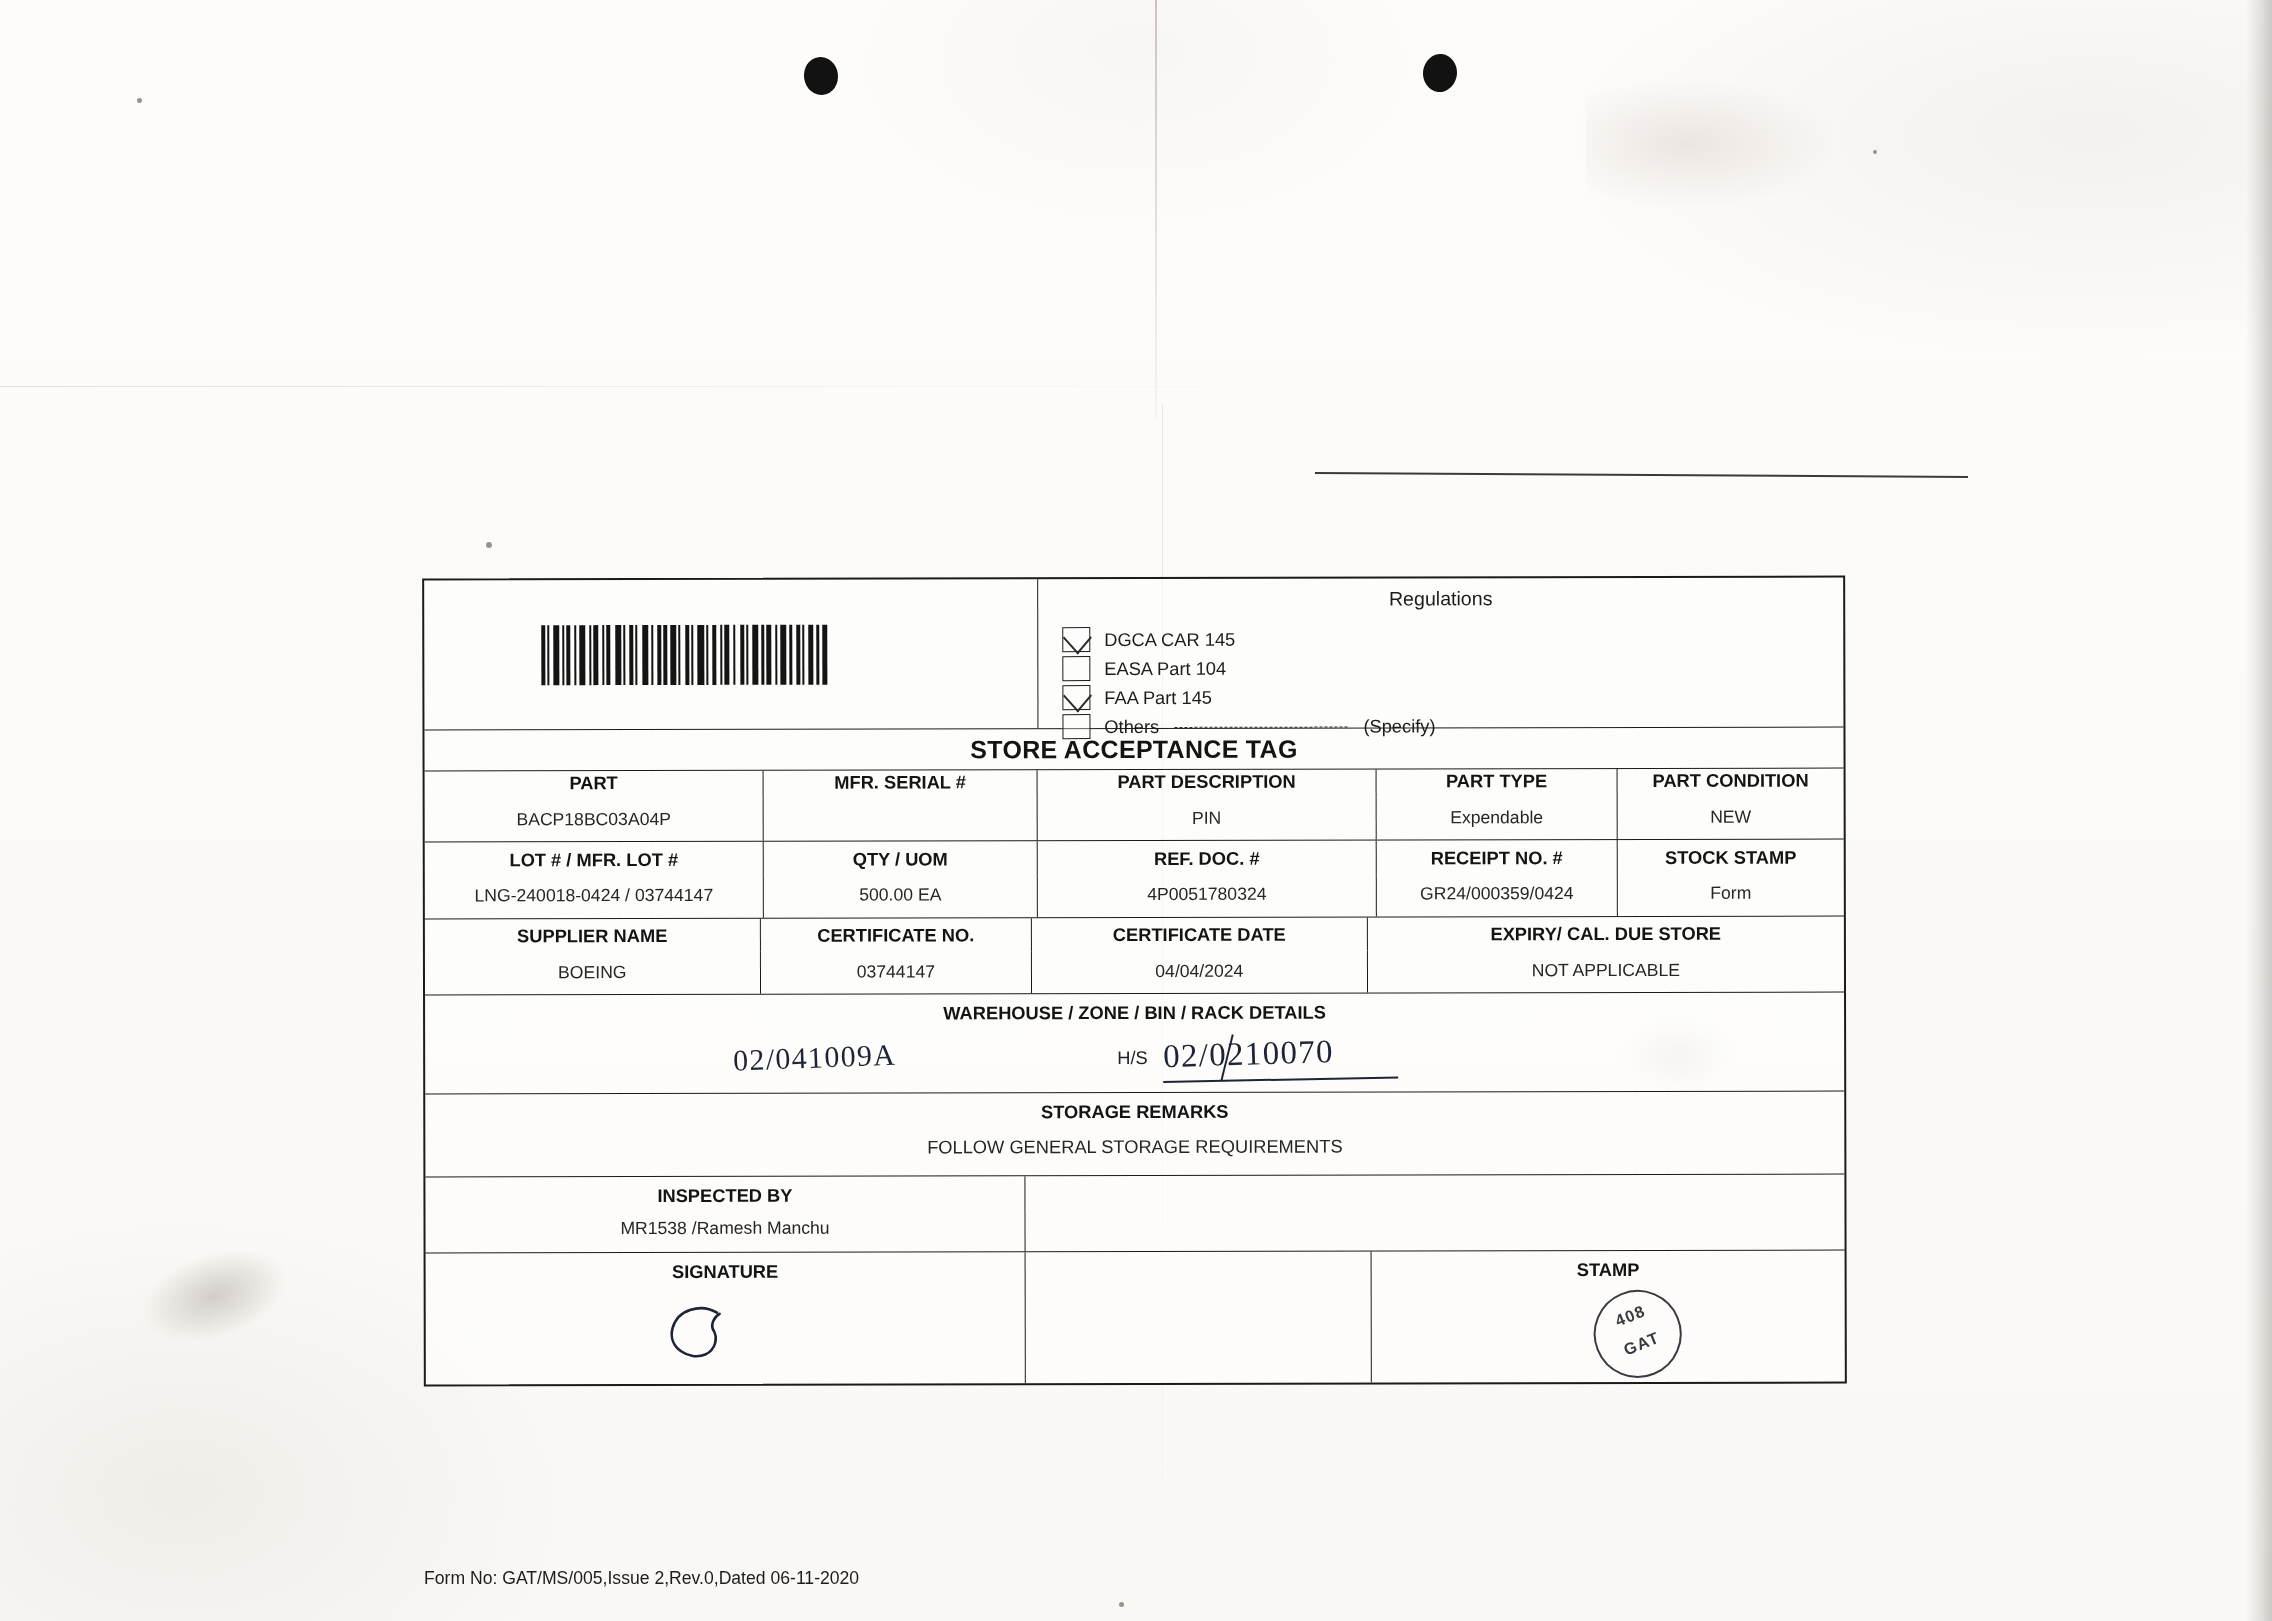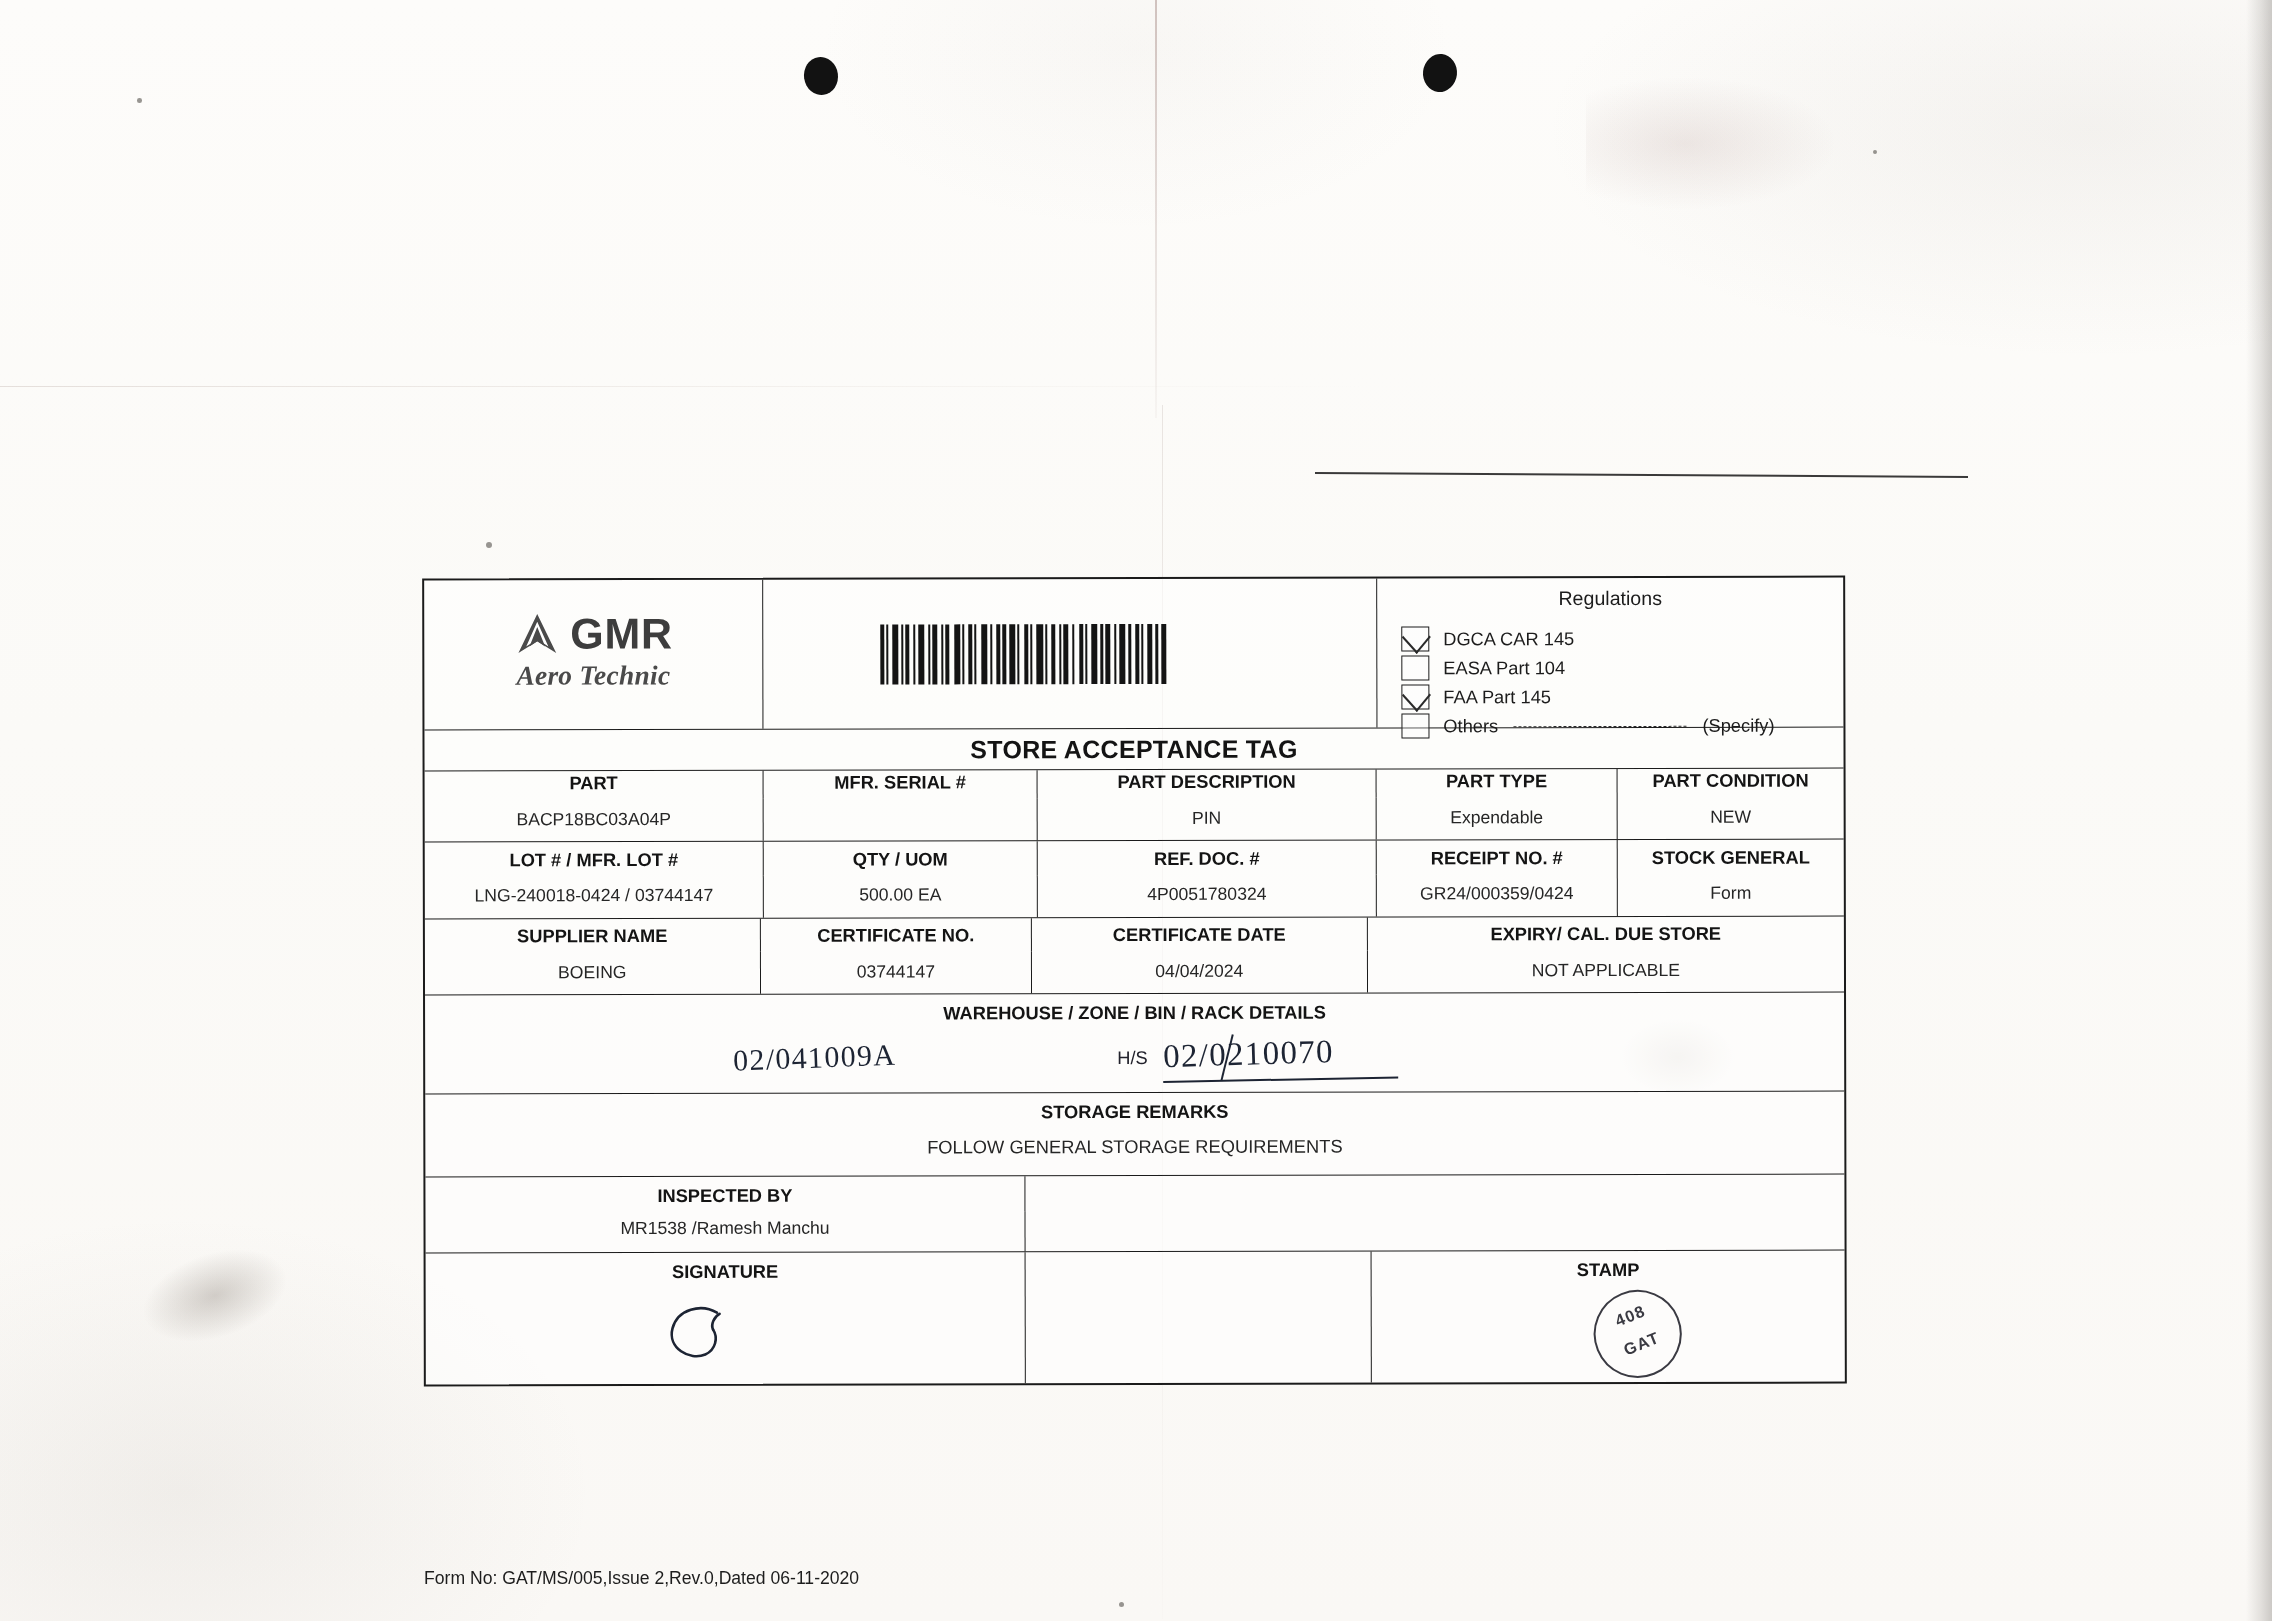--- a/index.html
+++ b/index.html
@@ -385,35 +385,20 @@
   <div class="speck" style="left:486px;top:542px;width:5.9px;height:5.9px;"></div>
   <div class="speck" style="left:1873px;top:150px;width:3.9px;height:3.9px;"></div>
   <div class="speck" style="left:1119px;top:1602px;width:5.2px;height:5.2px;"></div>
   <div class="stray-line"></div>
   <div class="edge-right"></div>
 
   <div class="tag">
 
     <div class="row hdr hline">
 
-      <div class="cell logo-cell">
-        <div class="logo-wrap">
-          <div class="logo-top">
-            <span class="logo-mark">
-              <svg viewBox="0 0 70 66" width="46" height="43" aria-hidden="true">
-                <path d="M35 2 L64 62 L35 44 L6 62 Z" fill="#4a4a4a"></path>
-                <path d="M35 14 L52 52 L35 41 L18 52 Z" fill="#ffffff"></path>
-                <path d="M35 22 L47 52 L35 44 L23 52 Z" fill="#4a4a4a"></path>
-              </svg>
-            </span>
-            <span class="logo-gmr">GMR</span>
-          </div>
-          <div class="logo-sub">Aero Technic</div>
-        </div>
-      </div>
 
       <div class="cell barcode-cell">
         <div class="barcode">
           <span style="width:3.9px"></span>
             <span class="w" style="width:2.6px"></span>
           <span style="width:2px"></span>
             <span class="w" style="width:3.9px"></span>
           <span style="width:5.9px"></span>
             <span class="w" style="width:2.6px"></span>
           <span style="width:2px"></span>
@@ -541,21 +526,21 @@
       <div class="cell c3 val-cell">PIN</div>
       <div class="cell c4 val-cell">Expendable</div>
       <div class="cell c5 val-cell">NEW</div>
     </div>
 
     <div class="row">
       <div class="cell c1 hdr-cell">LOT # / MFR. LOT #</div>
       <div class="cell c2 hdr-cell">QTY / UOM</div>
       <div class="cell c3 hdr-cell">REF. DOC. #</div>
       <div class="cell c4 hdr-cell">RECEIPT NO. #</div>
-      <div class="cell c5 hdr-cell">STOCK GENERAL</div>
+      <div class="cell c5 hdr-cell">STOCK STAMP</div>
     </div>
 
     <div class="row hline">
       <div class="cell c1 val-cell">LNG-240018-0424 / 03744147</div>
       <div class="cell c2 val-cell">500.00 EA</div>
       <div class="cell c3 val-cell">4P0051780324</div>
       <div class="cell c4 val-cell">GR24/000359/0424</div>
       <div class="cell c5 val-cell">Form</div>
     </div>
 

